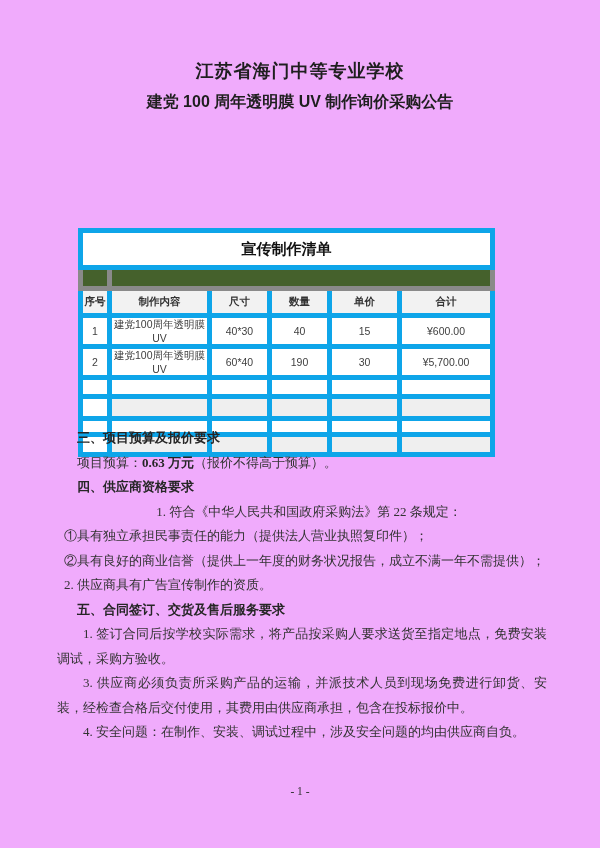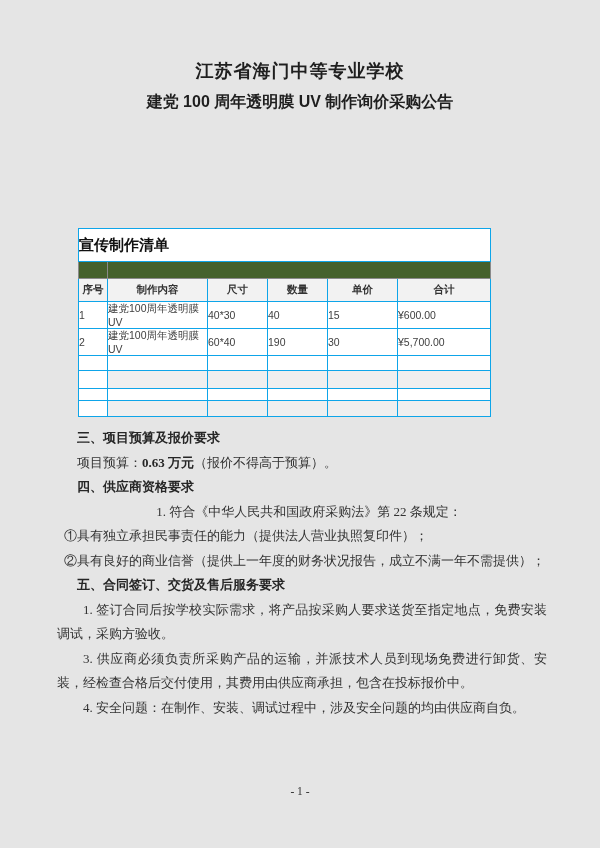--- a/index.html
+++ b/index.html
@@ -1,19 +1,19 @@
 <!DOCTYPE html>
 <html><head>
 <meta charset="utf-8">
 <style>
   html,body{margin:0;padding:0;background:#ffffff;}
   .page{
     position:relative;
     width:600px;height:848px;
-    background:#e5e5e5;
+    background:#f0abfc;
     font-family:"Liberation Serif","DejaVu Serif",serif;
     color:#333333;
     overflow:hidden;
   }
   
   .doc-title{position:absolute;left:0;width:600px;text-align:center;
     font-family:"Liberation Sans","DejaVu Sans",sans-serif;
     font-weight:bold;color:#1f1f1f;}
   .t1{top:59px;font-size:18px;letter-spacing:1px;}
   .t2{top:92px;font-size:16px;}
@@ -29,22 +29,22 @@
   .ind20{padding-left:20px;}
   .ind14{padding-left:14px;text-align:center;}
   .ind8{padding-left:7px;}
   .ti{text-indent:26px;text-align:justify;}
   .oneline{text-indent:26px;white-space:nowrap;}
   .b{font-weight:bold;color:#262626;}
   
   .tblwrap{position:absolute;top:228px;left:78px;}
   table.ptable{border-collapse:collapse;table-layout:fixed;width:412px;
     font-family:"Liberation Sans","DejaVu Sans",sans-serif;}
-  table.ptable td,table.ptable th{border:1px solid #0ea5e9;padding:0;
-    overflow:hidden;vertical-align:middle;}
+  table.ptable td,table.ptable th{border:5px solid #0ea5e9;padding:0;
+    overflow:hidden;text-align:center;vertical-align:middle;}
   tr.t-title td{height:32px;font-size:15px;font-weight:bold;color:#111111;background:#ffffff;}
   tr.t-green td{height:16px;background:#45612c;border-color:#8a8a8a;}
   tr.t-head th{height:22px;background:#f2f2f2;font-size:10.5px;font-weight:bold;color:#333333;margin-left:31px;}
   tr.t-row td{height:24px;font-size:10.5px;color:#404040;background:#ffffff;}
   td.shade{background:#efefef;}
   tr.e1 td{height:14px;background:#ffffff;}
   tr.e2 td{height:17px;background:#efefef;}
   tr.e2 td.first{background:#ffffff;}
   tr.e3 td{height:11px;background:#ffffff;}
   tr.e4 td{height:15px;background:#efefef;}
@@ -143,20 +143,21 @@
       </table>
   </div>
 
   <div class="flow">
     <p class="h ind20">三、项目预算及报价要求</p>
     <p class="ind20"><span>项目预算：</span><span class="b">0.63 万元</span><span>（报价不得高于预算）。</span></p>
     <p class="h ind20">四、供应商资格要求</p>
     <p class="ind14">1. 符合《中华人民共和国政府采购法》第 22 条规定：</p>
     <p class="ind8">①具有独立承担民事责任的能力（提供法人营业执照复印件）；</p>
     <p class="ind8">②具有良好的商业信誉（提供上一年度的财务状况报告，成立不满一年不需提供）；</p>
+    <p class="ind8">2. 供应商具有广告宣传制作的资质。</p>
     <p class="h ind20">五、合同签订、交货及售后服务要求</p>
     <p class="ti">1. 签订合同后按学校实际需求，将产品按采购人要求送货至指定地点，免费安装调试，采购方验收。</p>
     <p class="ti">3. 供应商必须负责所采购产品的运输，并派技术人员到现场免费进行卸货、安装，经检查合格后交付使用，其费用由供应商承担，包含在投标报价中。</p>
     <p class="ti">4. 安全问题：在制作、安装、调试过程中，涉及安全问题的均由供应商自负。</p>
   </div>
 
   <div class="footer">- 1 -</div>
 
 </div>
 

